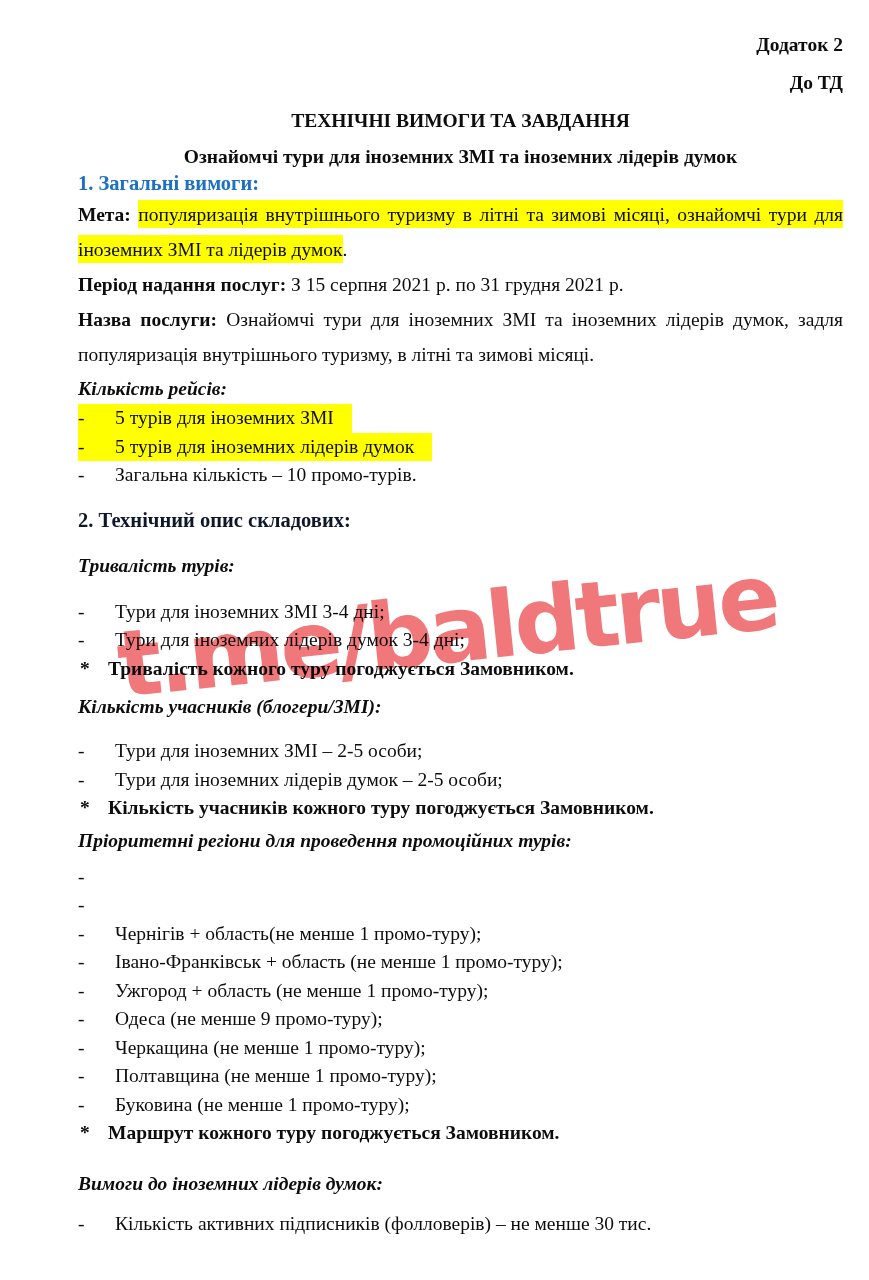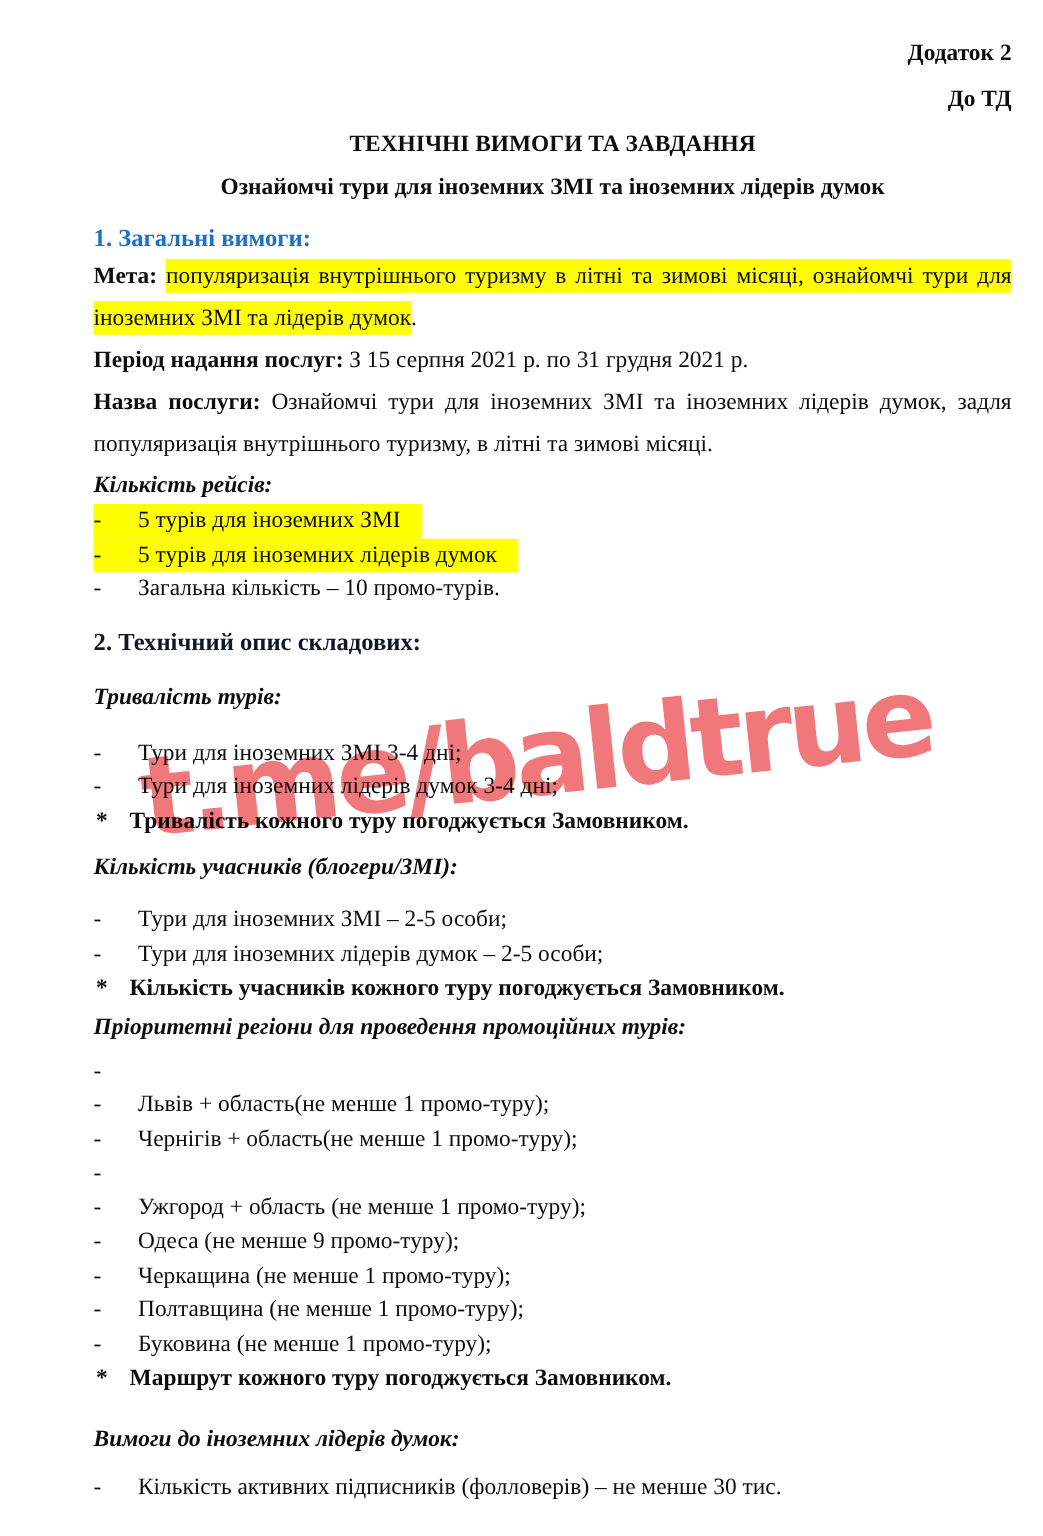--- a/index.html
+++ b/index.html
@@ -19,21 +19,21 @@
   .annex { text-align: right; font-weight: bold; line-height: 26px; }
   .annex + .annex { margin-top: 12px; }
   .c-head { text-align: center; font-weight: bold; line-height: 26px; margin-top: 12px; }
   .c-head.subject { margin-top: 10px; }
   .sec-head {
     font-weight: bold;
     font-size: 20.5px;
     line-height: 27px;
     color: #1d71c2;
   }
-  .sec-head.s1 { margin-top: 16px; }
+  .sec-head.s1 { margin-top: 0; }
   .sec-head.s2 { margin-top: 16px; line-height: 28px; }
   .para { line-height: 35px; text-align: justify; }
   .para b { font-weight: bold; }
   mark.hl { background: #ffff00; color: inherit; padding: 4px 0 3px 0; }
   .bold-head { font-weight: bold; line-height: 30px; margin-top: 2px; font-style: italic; }
   .bold-head.sub { line-height: 28px; }
   .list { }
   .li { display: flex; line-height: 28.5px; align-items: baseline; }
   .li .inner { display: inline-flex; align-items: baseline; }
   .li .inner.hl-row { background: #ffff00; padding-right: 18px; }
@@ -144,30 +144,30 @@
   </div>
 
   <div class="bold-head sub mt-reg-head">Пріоритетні регіони для проведення промоційних турів:</div>
   <div class="list mt-reg-list">
   <div class="li">
     <span class="marker">-</span>
   </div>
 
   <div class="li">
     <span class="marker">-</span>
-    <span class="li-text">Львів + область(не менше 1 промо-туру);</span>
   </div>
 
   <div class="li">
     <span class="marker">-</span>
     <span class="li-text">Чернігів + область(не менше 1 промо-туру);</span>
   </div>
 
   <div class="li">
     <span class="marker">-</span>
+    <span class="li-text">Івано-Франківськ + область (не менше 1 промо-туру);</span>
   </div>
 
   <div class="li">
     <span class="marker">-</span>
     <span class="li-text">Ужгород + область (не менше 1 промо-туру);</span>
   </div>
 
   <div class="li">
     <span class="marker">-</span>
     <span class="li-text">Одеса (не менше 9 промо-туру);</span>

